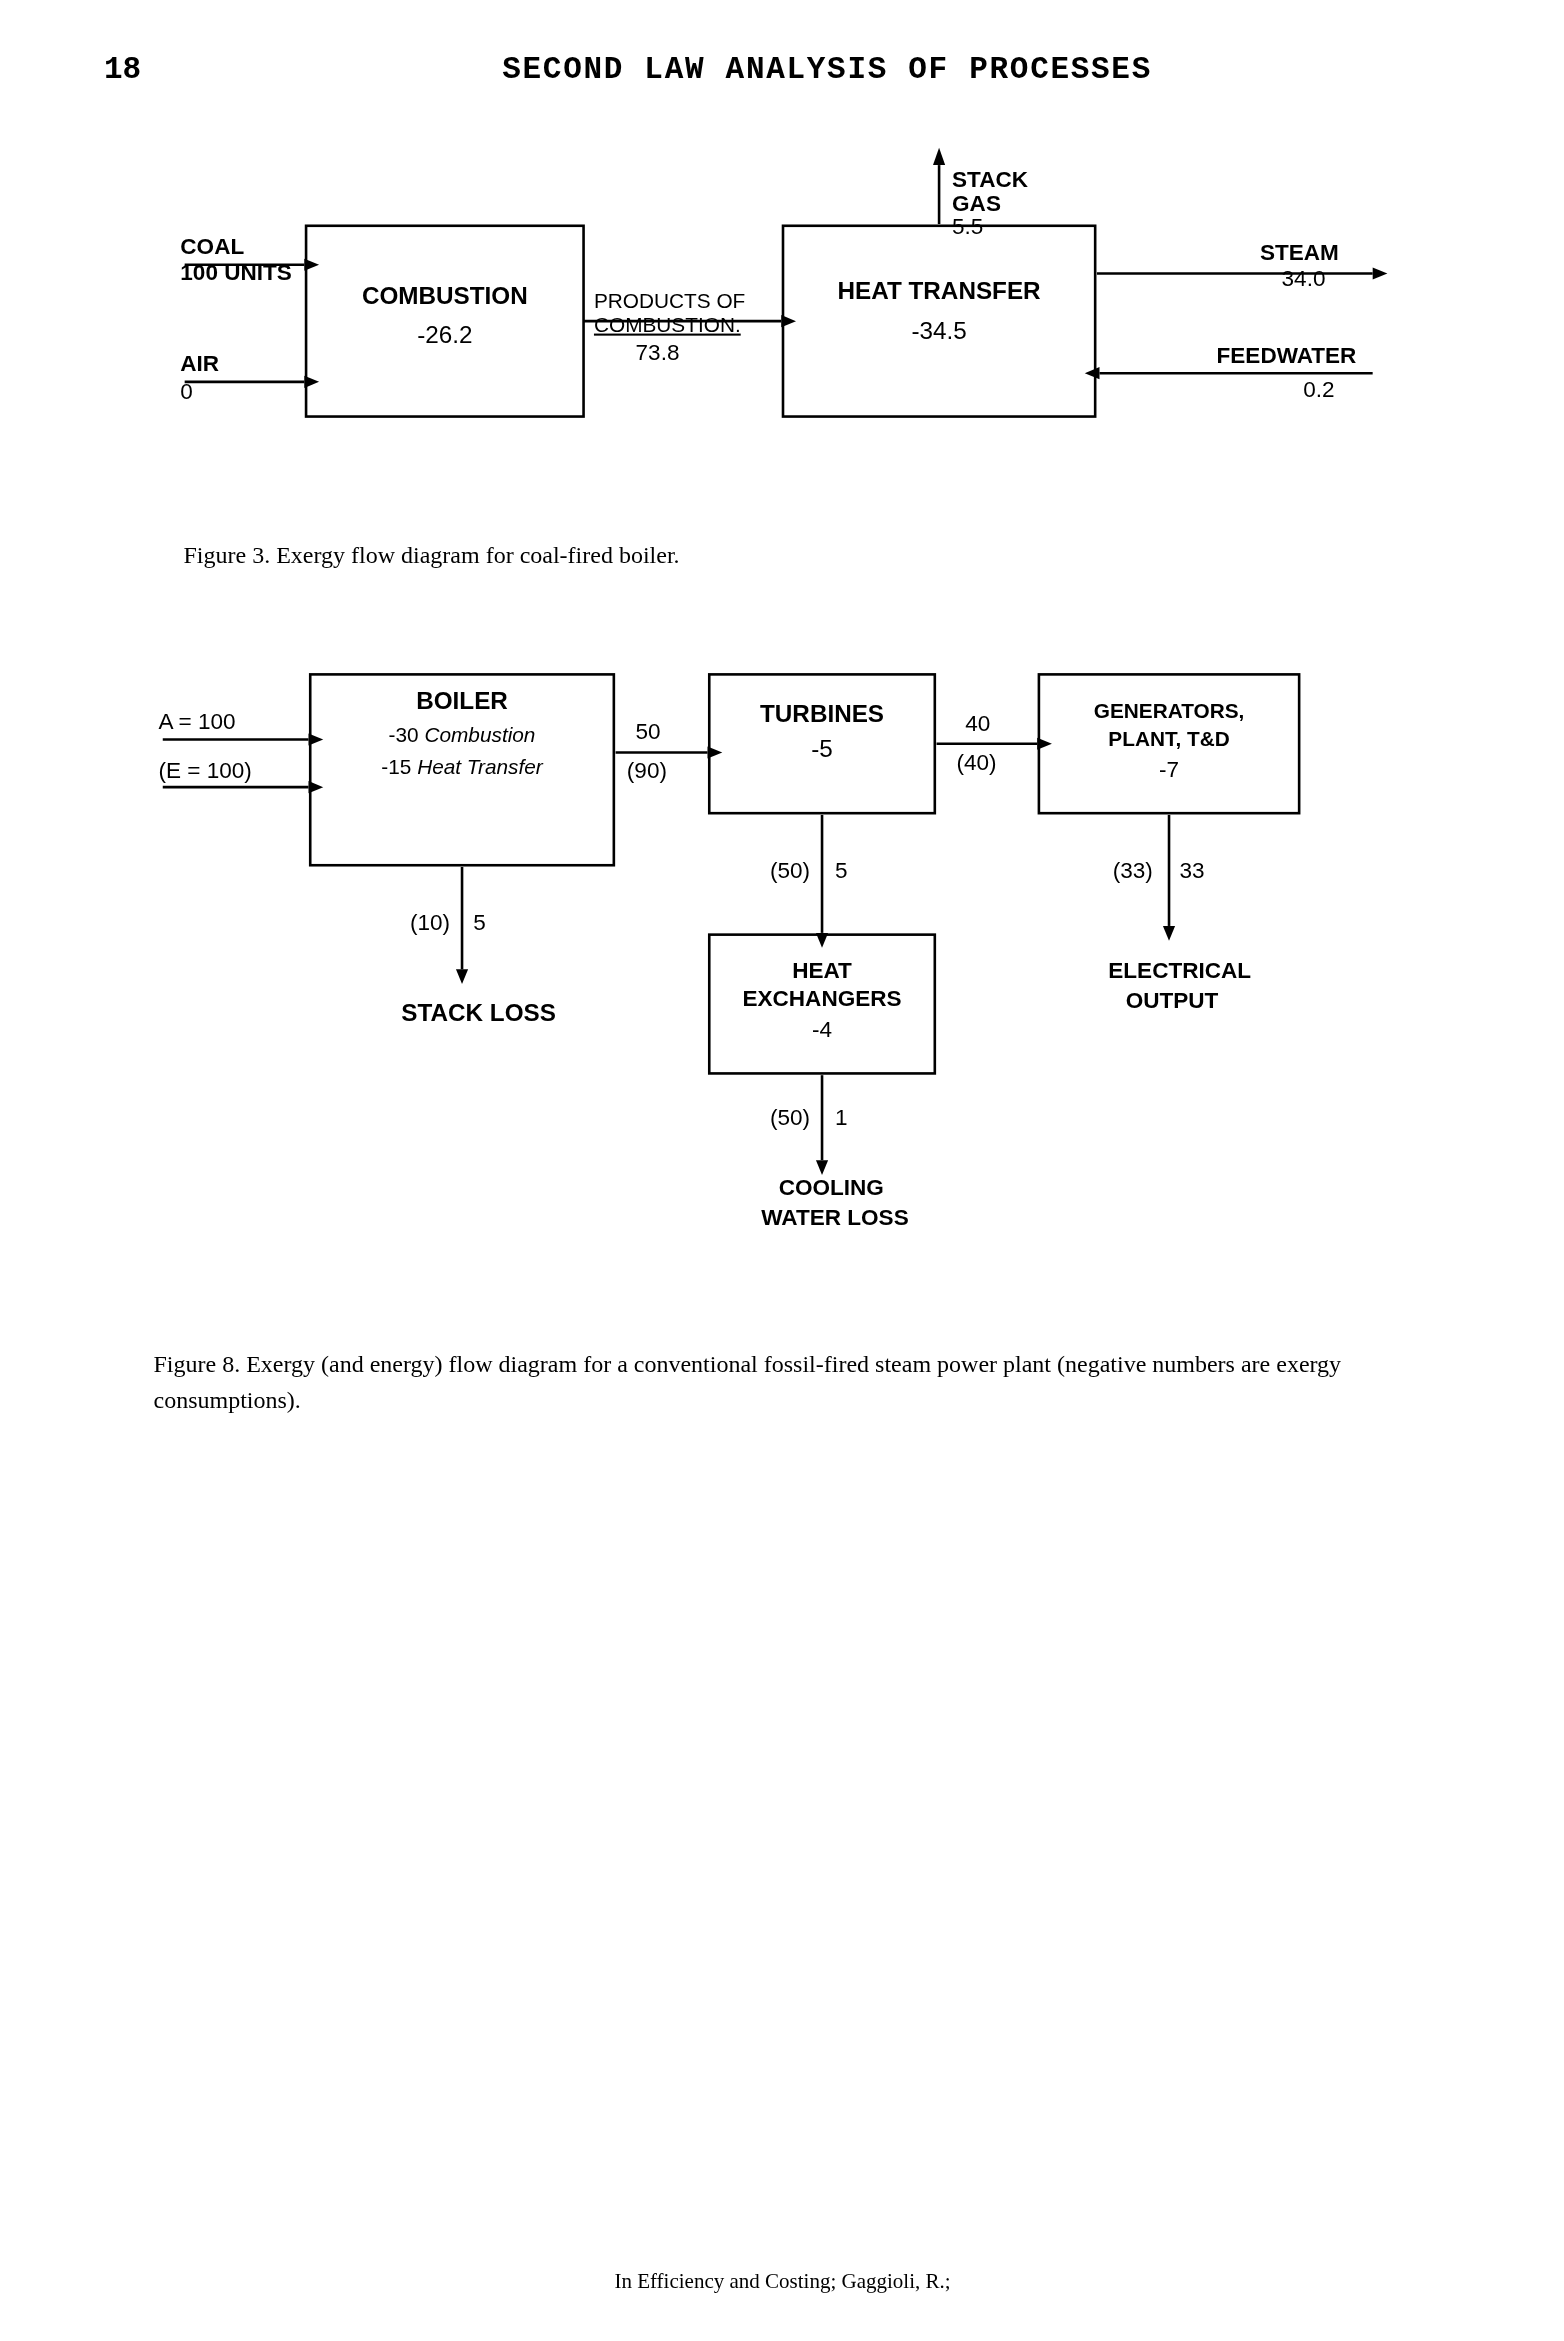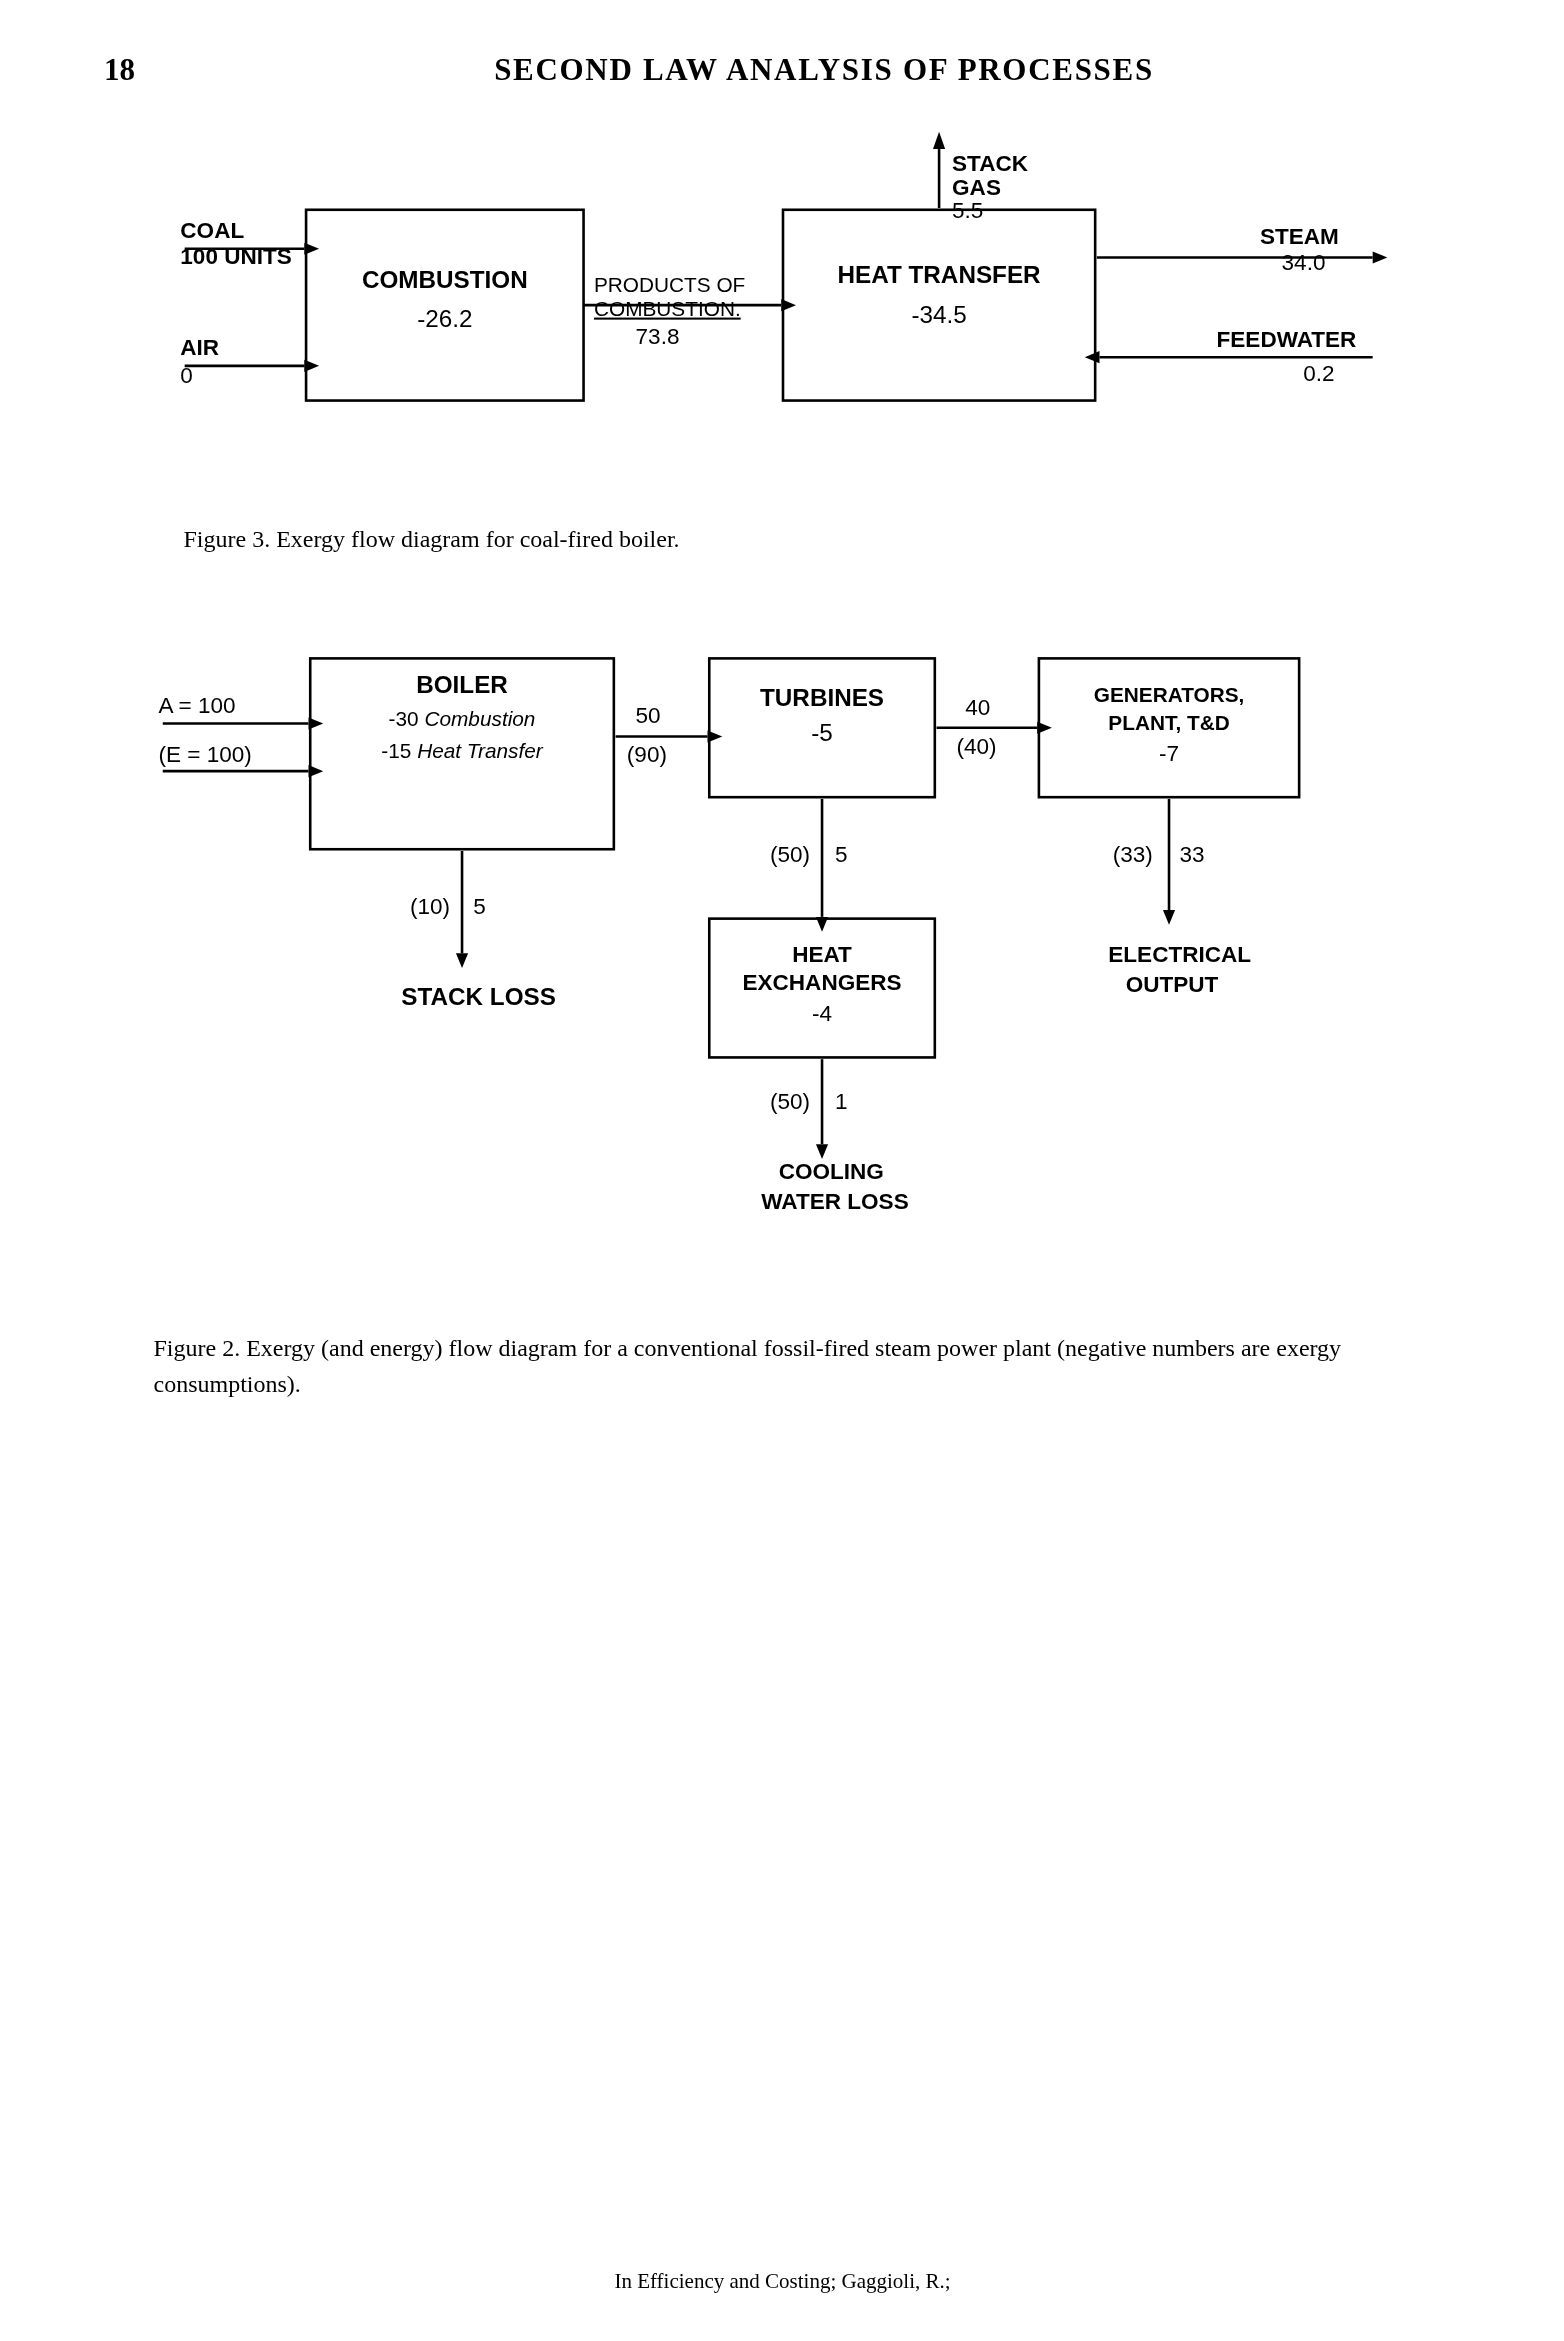--- a/index.html
+++ b/index.html
@@ -11,21 +11,22 @@
       position: relative;
       padding: 52px 104px;
       color: #000;
     }
 
     
     .page-header {
       display: flex;
       justify-content: space-between;
       align-items: center;
-      margin-bottom: 35px;
+      margin-bottom: 52px;
+      font-family: Liberation Mono, monospace;
     }
     .page-number {
       font-size: 31px;
       font-weight: bold;
     }
     .page-title {
       font-size: 31px;
       font-weight: bold;
       letter-spacing: 1.7px;
       text-align: center;
@@ -194,21 +195,21 @@
 
     <line x1="1170" y1="242" x2="1170" y2="370" stroke="black" stroke-width="3"></line>
     <polygon points="1163,370 1170,387 1177,370" fill="black"></polygon>
     <text x="1105" y="315" font-size="26" font-family="Arial, sans-serif">(33)</text>
     <text x="1182" y="315" font-size="26" font-family="Arial, sans-serif">33</text>
     <text x="1100" y="430" font-size="26" font-weight="bold" font-family="Arial, sans-serif">ELECTRICAL</text>
     <text x="1120" y="465" font-size="26" font-weight="bold" font-family="Arial, sans-serif">OUTPUT</text>
   </svg>
 
   <div class="figure4-caption">
-    <span>Figure 2.</span>
+    <span>Figure 8.</span>
     <span>Exergy (and energy) flow diagram for a conventional fossil-fired steam power plant (negative numbers are exergy consumptions).</span>
   </div>
 </div>
 
 <div class="page-footer">
   <div>In Efficiency and Costing; Gaggioli, R.;</div>
 </div>
 
 
 </body></html>

